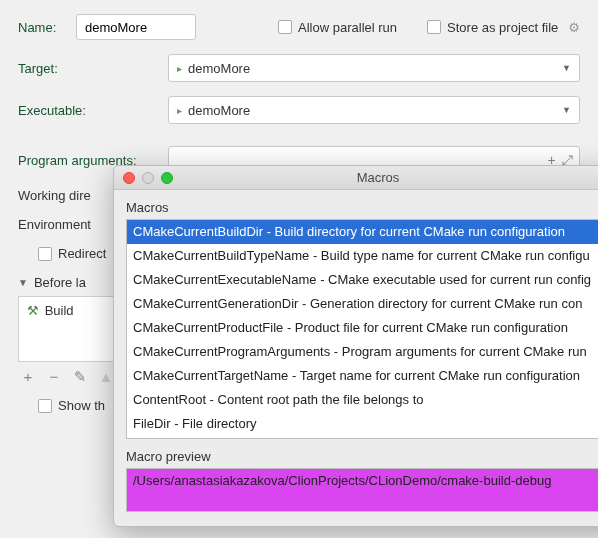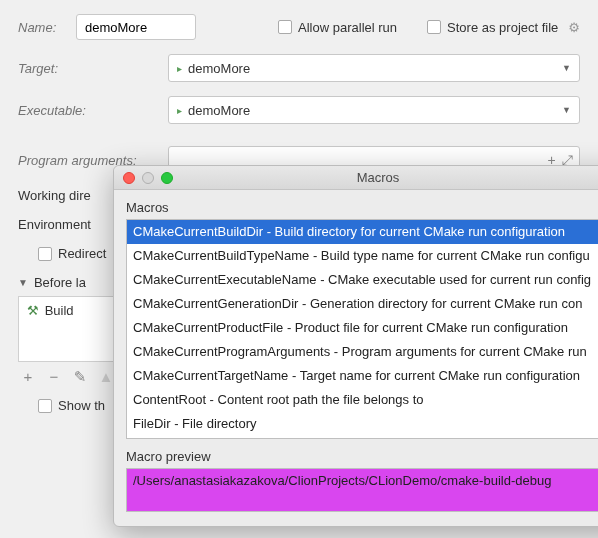--- a/index.html
+++ b/index.html
@@ -8,21 +8,21 @@
   font-size: 13px;
   background: #f0f0f0;
   width: 598px;
   height: 538px;
   overflow: hidden;
   position: relative;
   color: #333;
 }
 .main-panel { padding: 14px 18px; }
 .row { display: flex; align-items: center; margin-bottom: 14px; gap: 10px; }
-.label { width: 140px; color: #737373; font-style: italic; }
+.label { width: 140px; color: #14532d; }
 .text-input {
   border: 1px solid #c8c8c8;
   background: #fff;
   height: 26px;
   padding: 0 8px;
   border-radius: 3px;
   font-size: 13px;
 }
 .name-input { width: 120px; }
 .checkbox-field { display: flex; align-items: center; gap: 6px; padding-left: 20px; }

